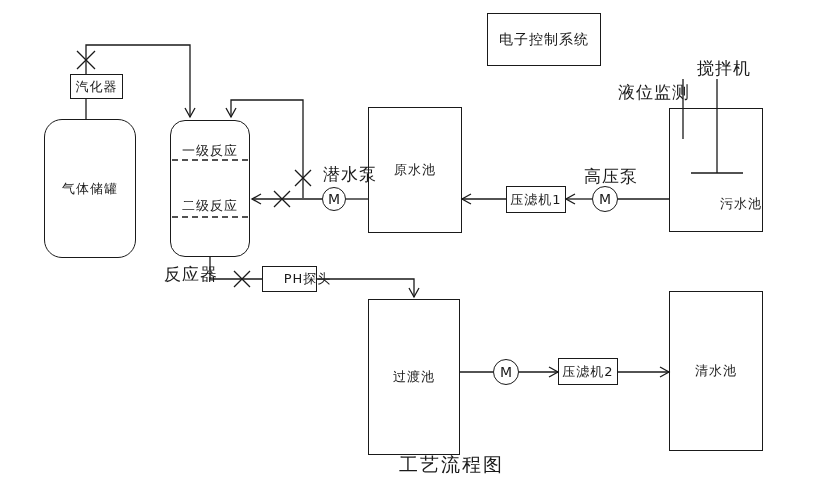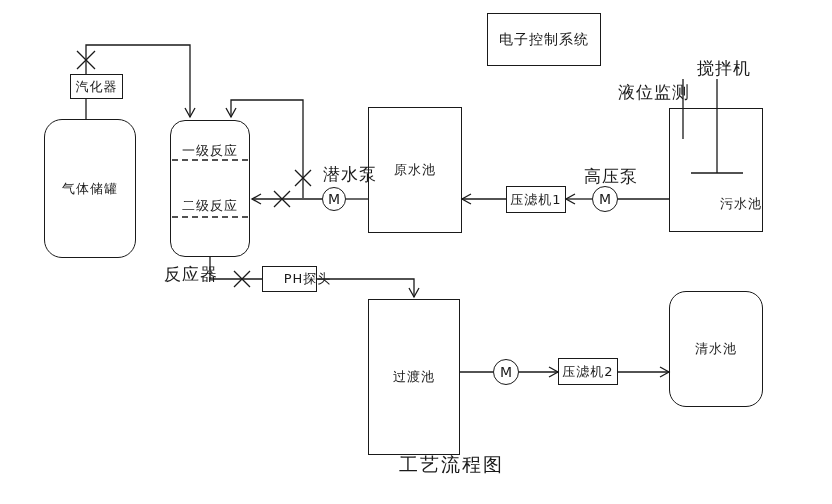--- a/index.html
+++ b/index.html
@@ -138,21 +138,21 @@
     </div>
 
   <div class="box" style="left:368px;top:299px;width:92px;height:156px;">
       <span>过渡池</span>
     </div>
 
   <div class="box" style="left:558px;top:358px;width:60px;height:27px;">
       <span>压滤机2</span>
     </div>
 
-  <div class="box" style="left:669px;top:291px;width:94px;height:116px;border-radius:17px;">
+  <div class="box" style="left:669px;top:291px;width:94px;height:160px;">
       <span>清水池</span>
     </div>
 
   <div class="motor" style="left:322px;top:187px;width:24px;height:24px;">
       <span>M</span>
     </div>
 
   <div class="motor" style="left:592px;top:186px;width:26px;height:26px;">
       <span>M</span>
     </div>

